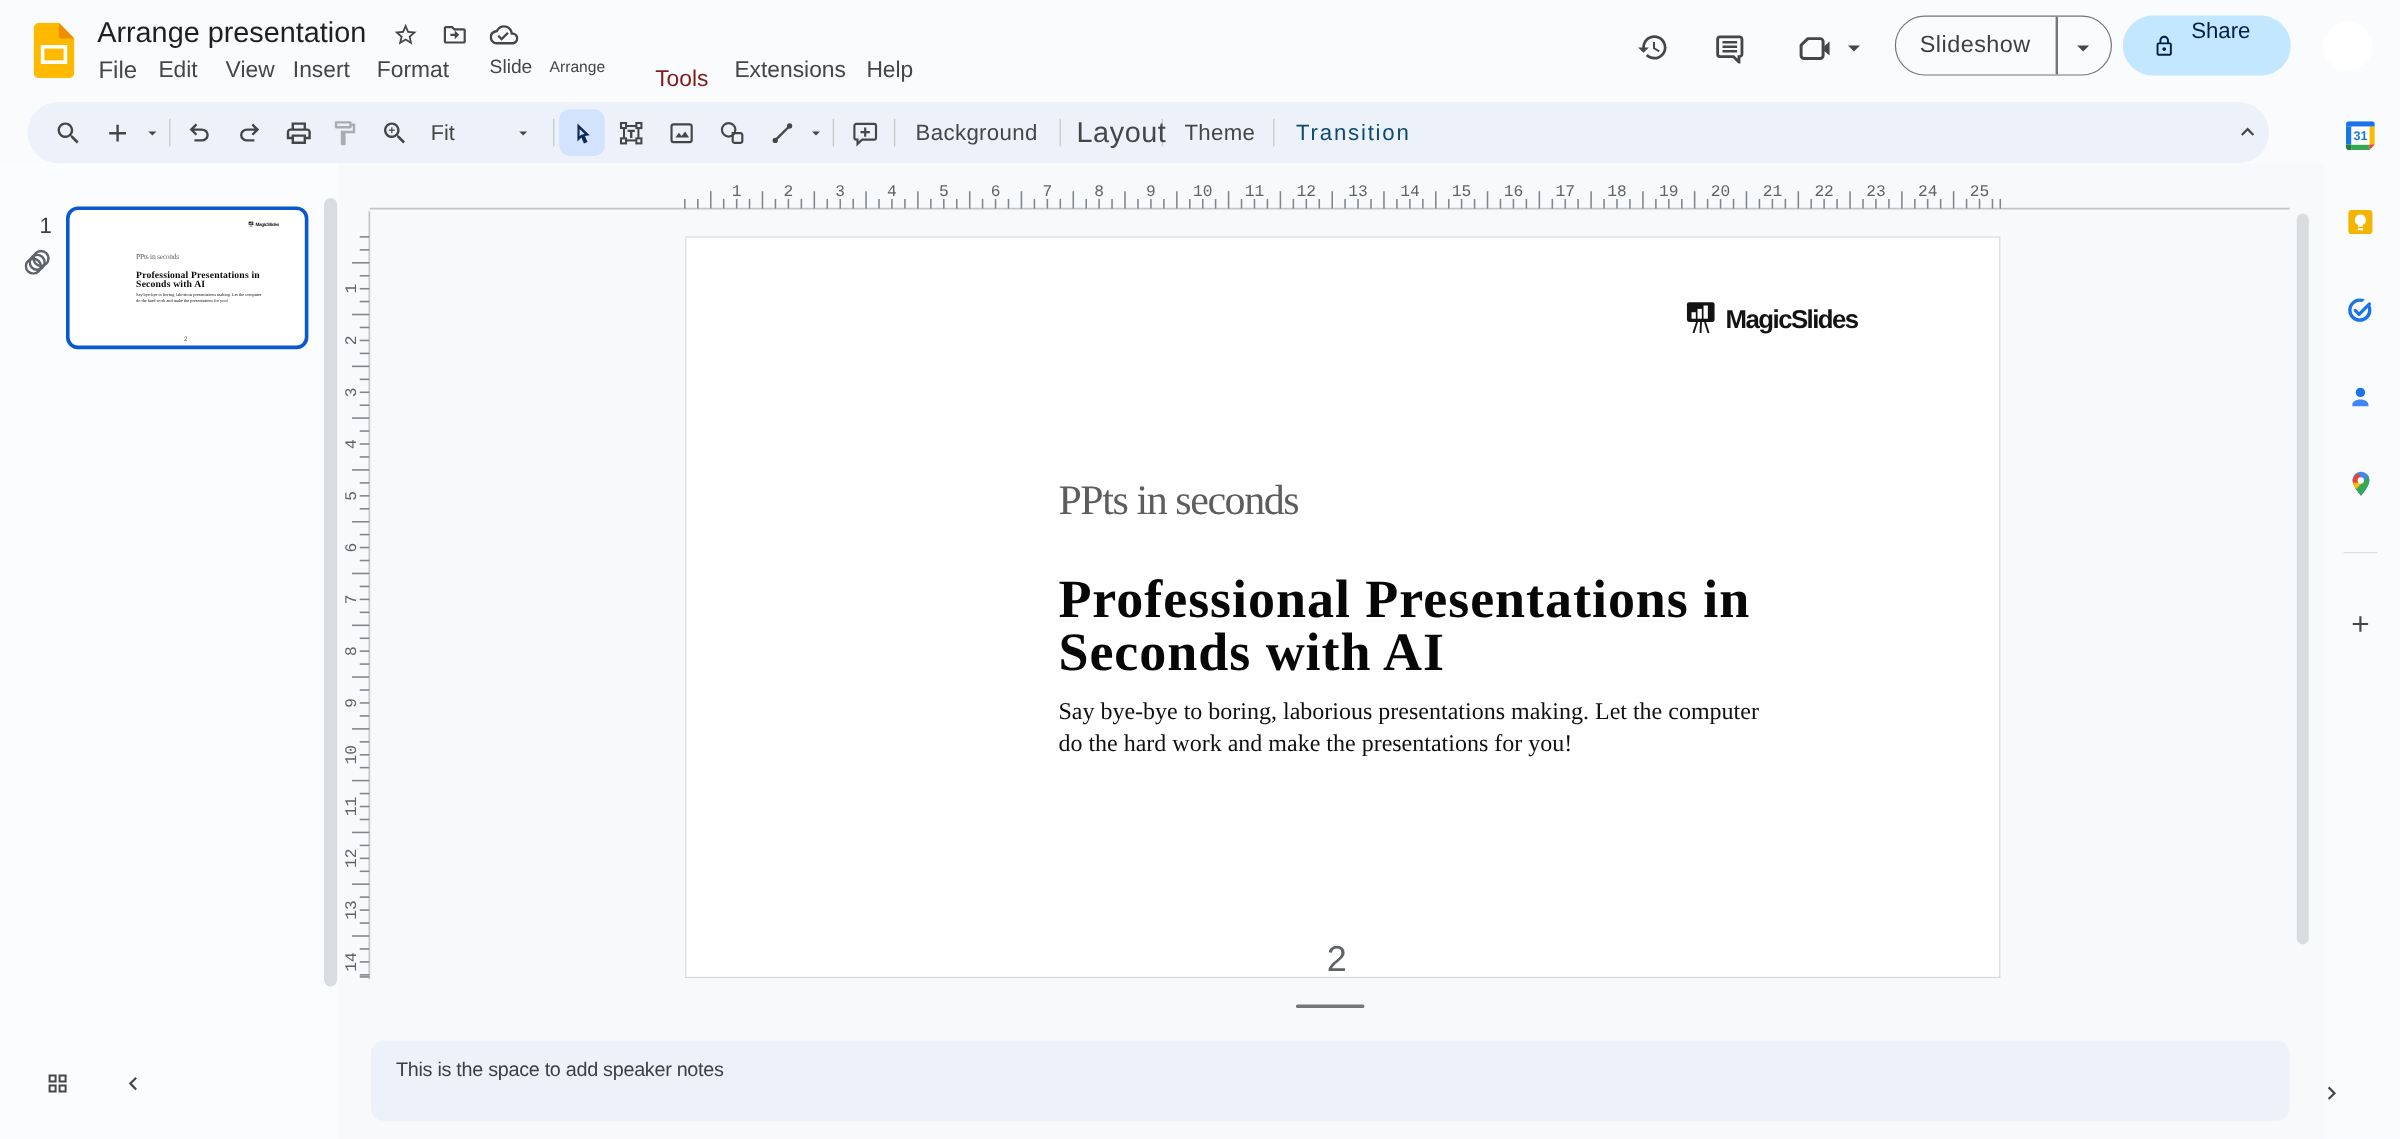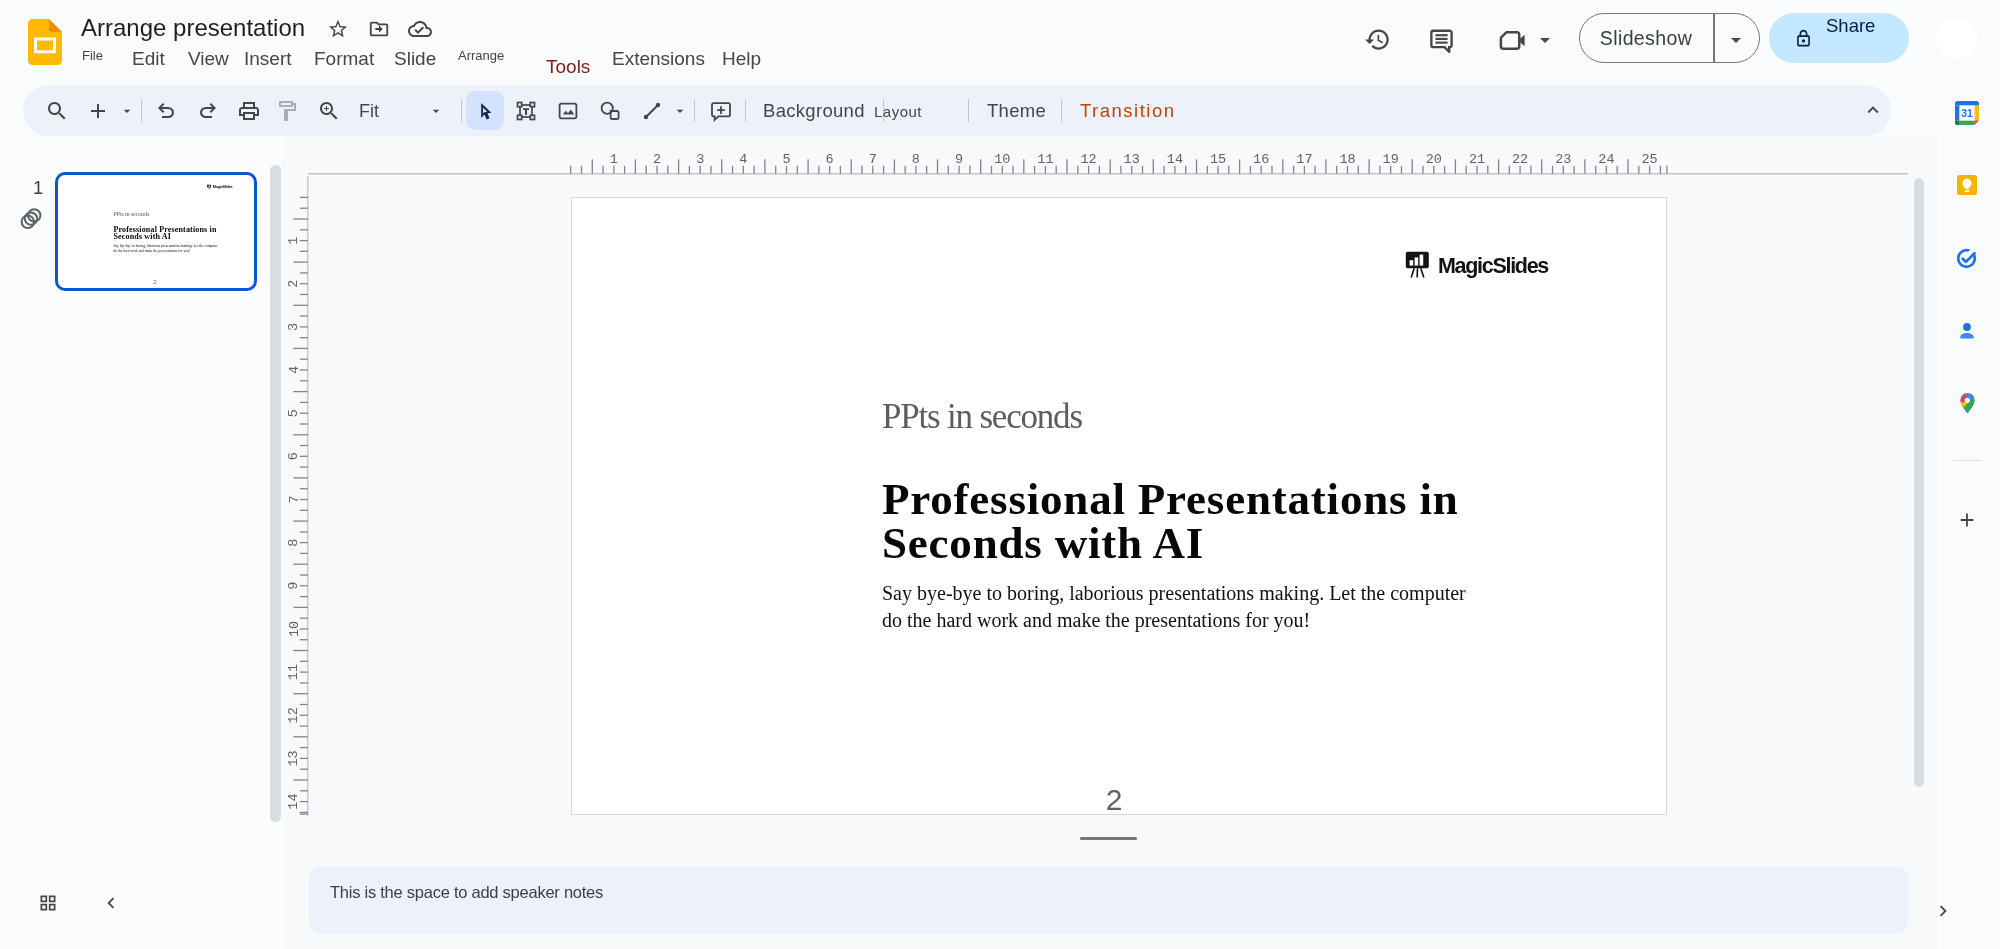--- a/index.html
+++ b/index.html
@@ -15,26 +15,26 @@
 <div style="position:absolute;left:81px;top:14px;font-size:24px;color:#1f1f1f">Arrange presentation</div>
 <svg style="position:absolute;left:327px;top:17.5px" width="22" height="22" viewBox="0 0 24 24" fill="#444746">
     <path d="M22 9.24l-7.19-.62L12 2 9.19 8.63 2 9.24l5.46 4.73L5.82 21 12 17.27 18.18 21l-1.63-7.03L22 9.24zM12 15.4l-3.76 2.27 1-4.28-3.32-2.88 4.38-.38L12 6.1l1.71 4.04 4.38.38-3.32 2.88 1 4.28L12 15.4z"></path>
   </svg>
 <svg style="position:absolute;left:368px;top:17.5px" width="22" height="22" viewBox="0 0 24 24" fill="#444746">
     <path d="M20 6h-8l-2-2H4c-1.1 0-2 .9-2 2v12c0 1.1.9 2 2 2h16c1.1 0 2-.9 2-2V8c0-1.1-.9-2-2-2zm0 12H4V6h5.17l2 2H20v10zm-8.01-2L16 12l-4.01-4v3H8v2h3.99v3z"></path>
   </svg>
 <svg style="position:absolute;left:408px;top:16.5px" width="24" height="24" viewBox="0 0 24 24" fill="#444746">
     <path d="M19.35 10.04C18.67 6.59 15.64 4 12 4 9.11 4 6.6 5.64 5.35 8.04 2.34 8.36 0 10.91 0 14c0 3.31 2.69 6 6 6h13c2.76 0 5-2.24 5-5 0-2.64-2.05-4.78-4.65-4.96zM19 18H6c-2.21 0-4-1.79-4-4 0-2.05 1.53-3.76 3.56-3.97l1.07-.11.5-.95C8.08 7.14 9.94 6 12 6c2.62 0 4.88 1.86 5.39 4.43l.3 1.5 1.53.11c1.56.1 2.78 1.41 2.78 2.96 0 1.65-1.35 3-3 3zm-9-3.82l-2.09-2.09L6.5 13.5 10 17l6.01-6.01-1.41-1.41z"></path>
   </svg>
-<div style="position:absolute;left:82px;top:48px;font-size:13px;color:#444746">File</div>
+<div style="position:absolute;left:82px;top:48px;font-size:20px;color:#444746">File</div>
 <div style="position:absolute;left:132px;top:48px;font-size:19px;color:#444746">Edit</div>
 <div style="position:absolute;left:188px;top:48px;font-size:19px;color:#444746">View</div>
 <div style="position:absolute;left:244px;top:48px;font-size:19px;color:#444746">Insert</div>
 <div style="position:absolute;left:314px;top:48px;font-size:19px;color:#444746">Format</div>
-<div style="position:absolute;left:394px;top:48px;font-size:19px;color:#444746">Slide</div>
+<div style="position:absolute;left:408px;top:48px;font-size:16px;color:#444746">Slide</div>
 <div style="position:absolute;left:458px;top:48px;font-size:13px;color:#444746">Arrange</div>
 <div style="position:absolute;left:546px;top:56px;font-size:19px;color:#7f1d1d">Tools</div>
 <div style="position:absolute;left:612px;top:48px;font-size:19px;color:#444746">Extensions</div>
 <div style="position:absolute;left:722px;top:48px;font-size:19px;color:#444746">Help</div>
 <svg style="position:absolute;left:1363.5px;top:25.5px" width="27" height="27" viewBox="0 0 24 24" fill="#444746">
     <path d="M13 3c-4.97 0-9 4.03-9 9H1l3.89 3.89.07.14L9 12H6c0-3.87 3.13-7 7-7s7 3.13 7 7-3.13 7-7 7c-1.93 0-3.68-.79-4.94-2.06l-1.42 1.42C8.27 19.99 10.51 21 13 21c4.97 0 9-4.03 9-9s-4.03-9-9-9zm-1 5v5l4.28 2.54.72-1.21-3.5-2.08V8z"></path>
   </svg>
 <svg style="position:absolute;left:1427.5px;top:25.5px" width="27" height="27" viewBox="0 0 24 24" fill="#444746">
     <path d="M4.8 4.2h14.4a1.8 1.8 0 0 1 1.8 1.8v11a1.8 1.8 0 0 1-1.8 1.8h-0.4v4.1l-4.1-4.1H4.8A1.8 1.8 0 0 1 3 17V6a1.8 1.8 0 0 1 1.8-1.8z" fill="none" stroke="#444746" stroke-width="2.1"></path>
     <g stroke="#444746" stroke-width="1.9">
@@ -126,23 +126,23 @@
 <div style="position:absolute;left:694px;top:99px;width:1.2px;height:23px;background:#c4c7c5"></div>
 <svg style="position:absolute;left:709px;top:98.5px" width="24" height="24" viewBox="0 0 24 24" fill="#444746">
     <path d="M4.6 4.2 h14.8 a1.6 1.6 0 0 1 1.6 1.6 v10 a1.6 1.6 0 0 1-1.6 1.6 H9.4 L5.6 21 v-3.6 h-1 a1.6 1.6 0 0 1-1.6-1.6 v-10 a1.6 1.6 0 0 1 1.6-1.6 z" fill="none" stroke="#444746" stroke-width="1.8"></path>
     <path d="M11.1 7.2h1.8v3h3v1.8h-3v3h-1.8v-3h-3v-1.8h3z" fill="#444746"></path>
   </svg>
 <div style="position:absolute;left:744.6px;top:99px;width:1.2px;height:23px;background:#c4c7c5"></div>
 <div style="position:absolute;left:882.6px;top:99px;width:1.2px;height:23px;background:#c4c7c5"></div>
 <div style="position:absolute;left:967.7px;top:99px;width:1.2px;height:23px;background:#c4c7c5"></div>
 <div style="position:absolute;left:1060.8px;top:99px;width:1.2px;height:23px;background:#c4c7c5"></div>
 <div style="position:absolute;left:763px;top:110.5px;transform:translateY(-50%);font-size:18.5px;letter-spacing:0.3px;color:#444746">Background</div>
-<div style="position:absolute;left:874px;top:110.5px;transform:translateY(-50%);font-size:15px;letter-spacing:0.5px;color:#444746">Layout</div>
+<div style="position:absolute;left:897px;top:110.5px;transform:translateY(-50%);font-size:24px;letter-spacing:0.5px;color:#444746">Layout</div>
 <div style="position:absolute;left:987px;top:110.5px;transform:translateY(-50%);font-size:18.5px;letter-spacing:0.3px;color:#444746">Theme</div>
-<div style="position:absolute;left:1080px;top:110.5px;transform:translateY(-50%);font-size:18.5px;letter-spacing:1.5px;color:#c2410c">Transition</div>
+<div style="position:absolute;left:1080px;top:110.5px;transform:translateY(-50%);font-size:18.5px;letter-spacing:1.5px;color:#0c4a6e">Transition</div>
 <svg style="position:absolute;left:1862px;top:99px" width="22" height="22" viewBox="0 0 24 24" fill="#444746">
     <path d="M7.41 15.41L12 10.83l4.59 4.58L18 14l-6-6-6 6z"></path>
   </svg>
 <svg style="position:absolute;left:0;top:0" width="2000" height="949">
     <line x1="308" y1="173.8" x2="1908" y2="173.8" stroke="#c2c5c9" stroke-width="1.4"></line>
     <line x1="570.7" y1="165.8" x2="570.7" y2="173.8" stroke="#80868b" stroke-width="1.3"></line>
     <line x1="581.5" y1="165.8" x2="581.5" y2="173.8" stroke="#80868b" stroke-width="1.3"></line>
     <line x1="592.3" y1="159.3" x2="592.3" y2="173.8" stroke="#80868b" stroke-width="1.3"></line>
     <line x1="603.1" y1="165.8" x2="603.1" y2="173.8" stroke="#80868b" stroke-width="1.3"></line>
     <line x1="613.9" y1="165.8" x2="613.9" y2="173.8" stroke="#80868b" stroke-width="1.3"></line>

